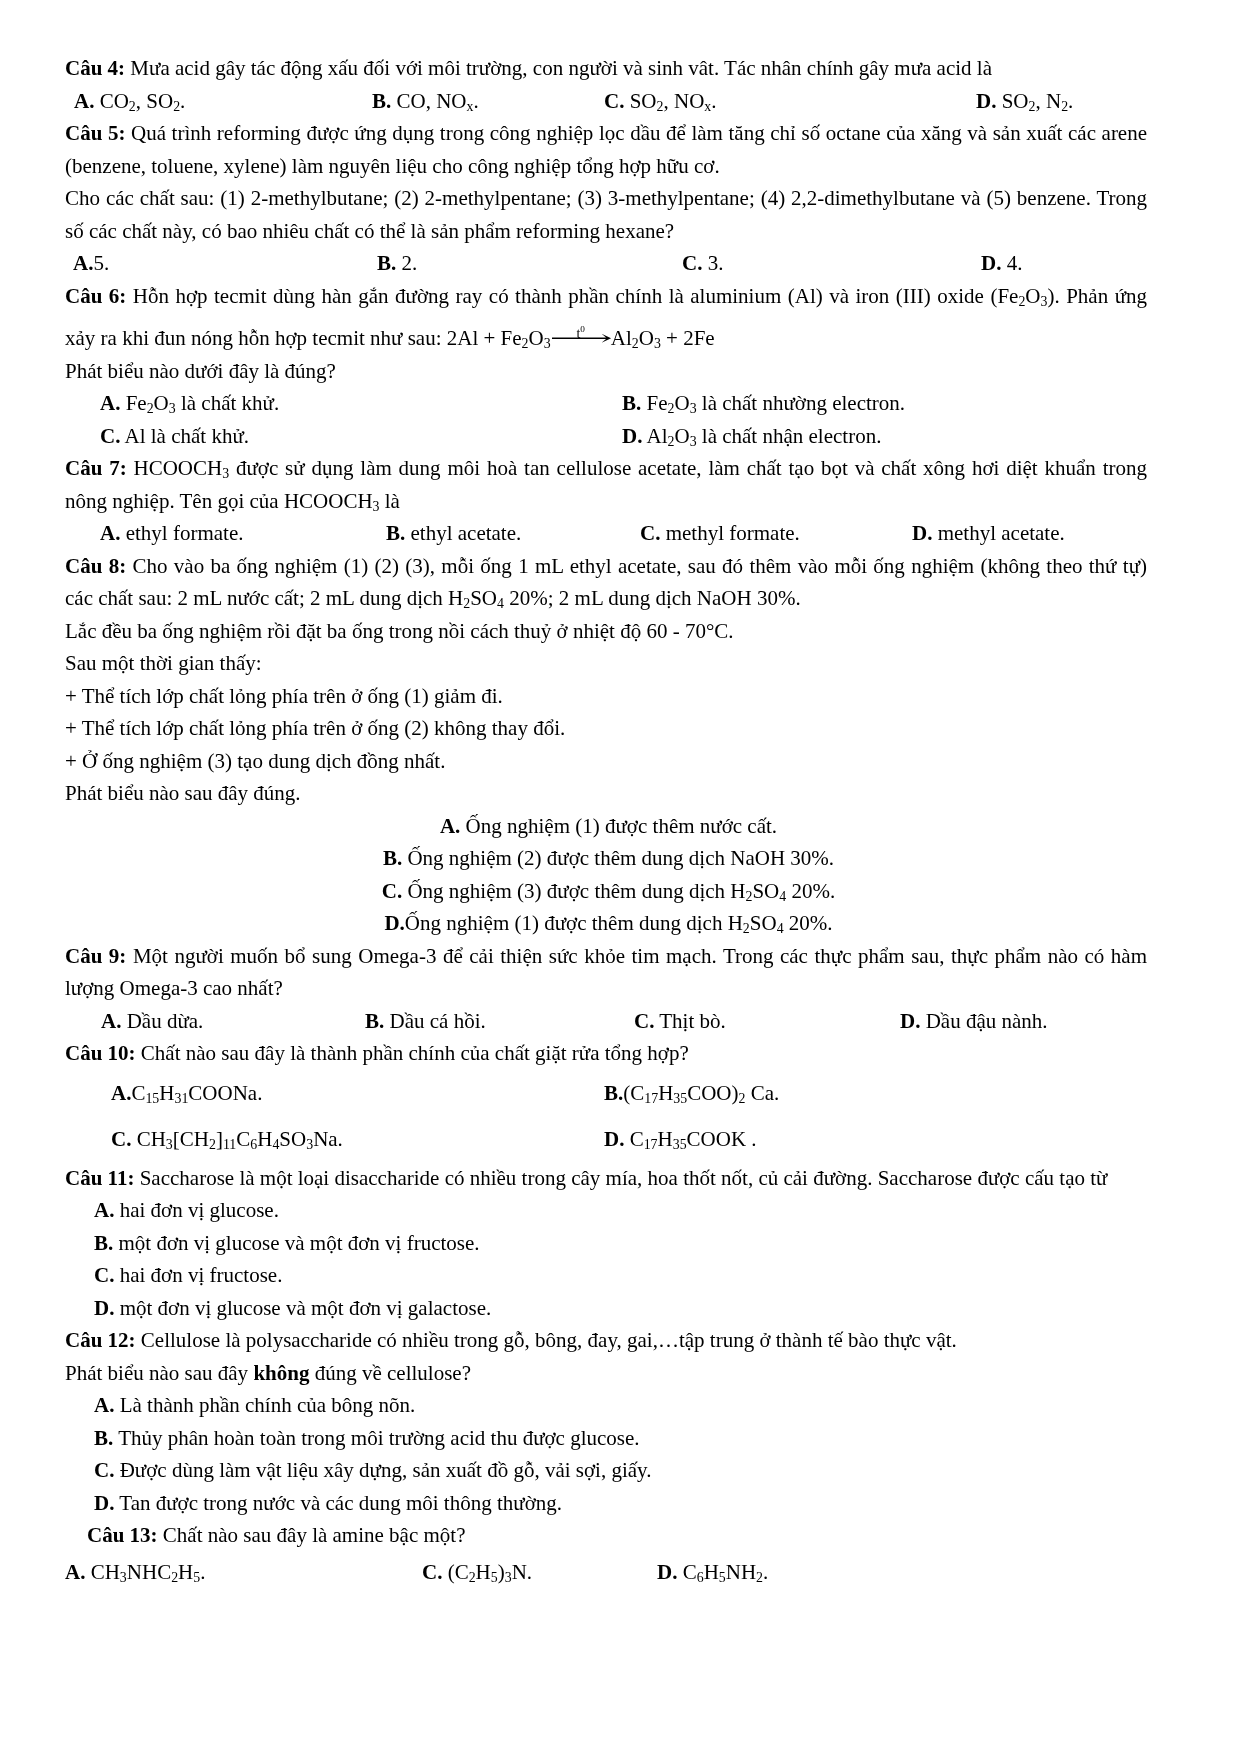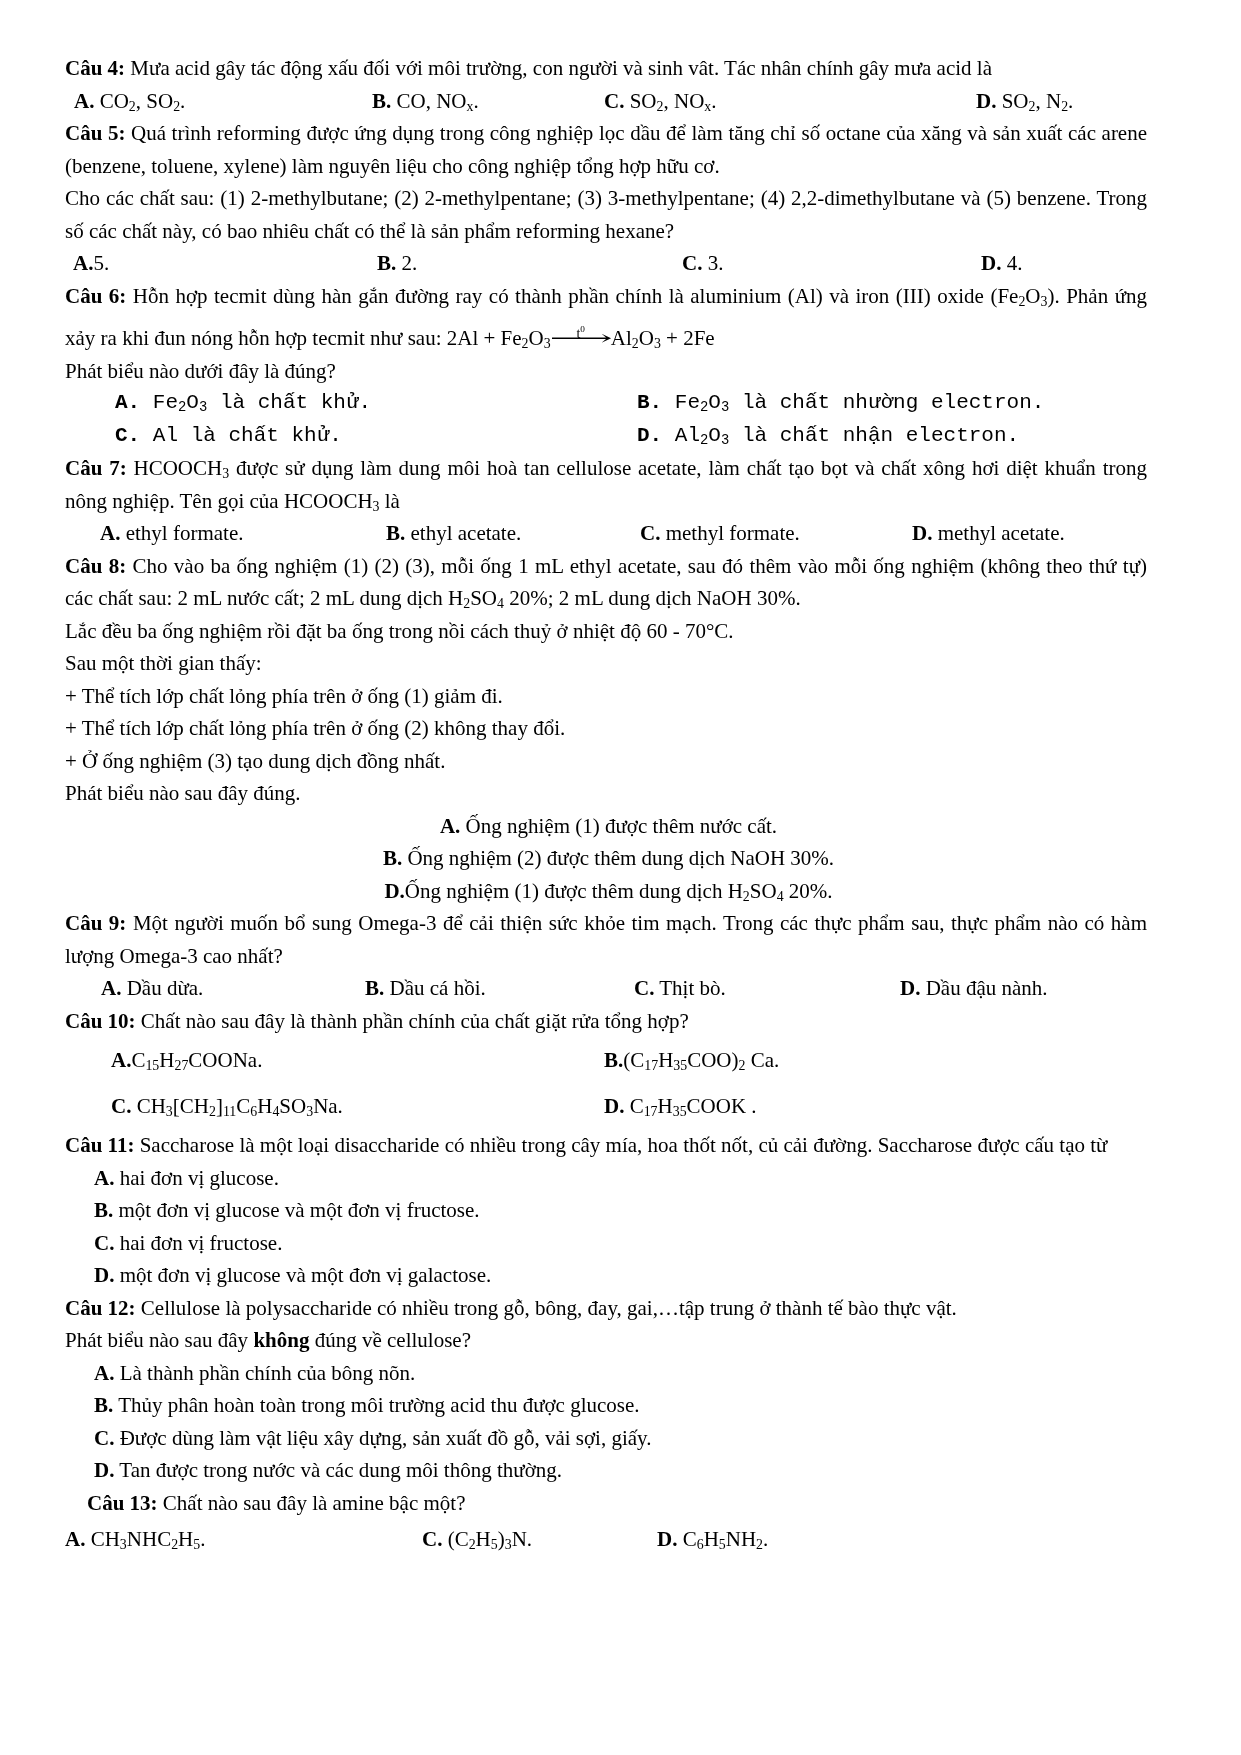--- a/index.html
+++ b/index.html
@@ -14,21 +14,21 @@
   .qlabel { font-weight:bold; }
   sub { font-size:66%; line-height:0; vertical-align:-0.22em; }
   sup { font-size:66%; line-height:0; }
   b { font-weight:bold; }
 
   .opts { display:grid; }
   .opt { white-space:nowrap; }
 
   .cols-q4  { grid-template-columns:298px 232px 372px 1fr; margin-left:9px;  }
   .cols-q5  { grid-template-columns:304px 305px 299px 1fr; margin-left:8px;  }
-  .cols-q6  { grid-template-columns:522px 1fr;             margin-left:50px;font-family:Liberation Mono, monospace; }
+  .cols-q6  { grid-template-columns:522px 1fr;             margin-left:35px; }
   .cols-q7  { grid-template-columns:286px 254px 272px 1fr; margin-left:35px; }
   .cols-q9  { grid-template-columns:264px 269px 266px 1fr; margin-left:36px; }
   .cols-q10 { grid-template-columns:493px 1fr;             margin-left:46px; line-height:46px; }
   .cols-q13 { grid-template-columns:357px 235px 236px 1fr; line-height:40px; }
 
   .stack   { margin-left:29px; }
   .stack0  { margin-left:5px;text-align:center;  }
   .indent-sm { margin-left:22px; }
 
   
@@ -93,38 +93,39 @@
     <p class="para"><b class="qlabel">Câu 8:</b> <span>Cho vào ba ống nghiệm (1) (2) (3), mỗi ống 1 mL ethyl acetate, sau đó thêm vào mỗi ống nghiệm (không theo thứ tự) các chất sau: 2 mL nước cất; 2 mL dung dịch H<sub>2</sub>SO<sub>4</sub> 20%; 2 mL dung dịch NaOH 30%.</span></p>
     <p class="para"><span>Lắc đều ba ống nghiệm rồi đặt ba ống trong nồi cách thuỷ ở nhiệt độ 60 - 70°C.</span></p>
     <p class="para"><span>Sau một thời gian thấy:</span></p>
     <p class="para"><span>+ Thể tích lớp chất lỏng phía trên ở ống (1) giảm đi.</span></p>
     <p class="para"><span>+ Thể tích lớp chất lỏng phía trên ở ống (2) không thay đổi.</span></p>
     <p class="para"><span>+ Ở ống nghiệm (3) tạo dung dịch đồng nhất.</span></p>
     <p class="para"><span>Phát biểu nào sau đây đúng.</span></p>
     <div class="stack0">
       <div class="opt"><b>A.</b><span> Ống nghiệm (1) được thêm nước cất.</span></div>
       <div class="opt"><b>B.</b><span> Ống nghiệm (2) được thêm dung dịch NaOH 30%.</span></div>
+      <div class="opt"><b>C.</b><span> Ống nghiệm (3) được thêm dung dịch H<sub>2</sub>SO<sub>4</sub> 20%.</span></div>
       <div class="opt"><b>D.</b><span>Ống nghiệm (1) được thêm dung dịch H<sub>2</sub>SO<sub>4</sub> 20%.</span></div>
     </div>
   </section>
 
   <section>
     <p class="para"><b class="qlabel">Câu 9:</b> <span>Một người muốn bổ sung Omega-3 để cải thiện sức khỏe tim mạch. Trong các thực phẩm sau, thực phẩm nào có hàm lượng Omega-3 cao nhất?</span></p>
     <div class="opts cols-q9">
       <span class="opt"><b>A.</b><span> Dầu dừa.</span></span>
       <span class="opt"><b>B.</b><span> Dầu cá hồi.</span></span>
       <span class="opt"><b>C.</b><span> Thịt bò.</span></span>
       <span class="opt"><b>D.</b><span> Dầu đậu nành.</span></span>
     </div>
   </section>
 
   <section>
     <p class="para"><b class="qlabel">Câu 10:</b> <span>Chất nào sau đây là thành phần chính của chất giặt rửa tổng hợp?</span></p>
     <div class="opts cols-q10">
-      <span class="opt"><b>A.</b><span>C<sub>15</sub>H<sub>27</sub>COONa.</span></span>
+      <span class="opt"><b>A.</b><span>C<sub>15</sub>H<sub>31</sub>COONa.</span></span>
       <span class="opt"><b>B.</b><span>(C<sub>17</sub>H<sub>35</sub>COO)<sub>2</sub> Ca.</span></span>
     </div>
     <div class="opts cols-q10">
       <span class="opt"><b>C.</b><span> CH<sub>3</sub>[CH<sub>2</sub>]<sub>11</sub>C<sub>6</sub>H<sub>4</sub>SO<sub>3</sub>Na.</span></span>
       <span class="opt"><b>D.</b><span> C<sub>17</sub>H<sub>35</sub>COOK .</span></span>
     </div>
   </section>
 
   <section>
     <p class="para"><b class="qlabel">Câu 11:</b> <span>Saccharose là một loại disaccharide có nhiều trong cây mía, hoa thốt nốt, củ cải đường.  Saccharose được cấu tạo từ</span></p>

